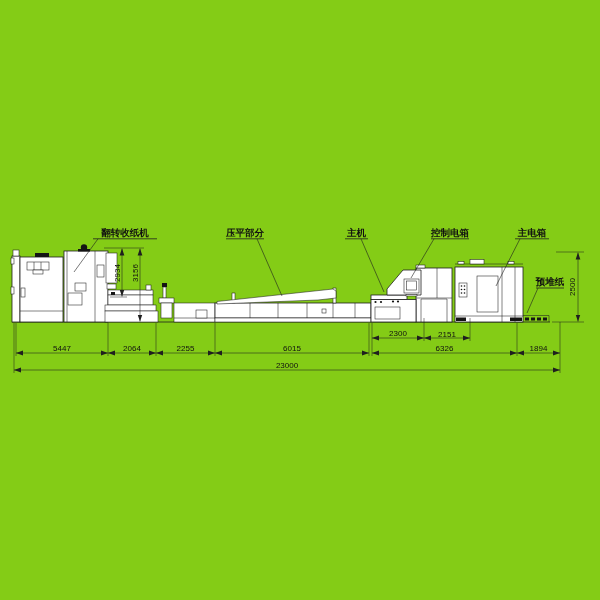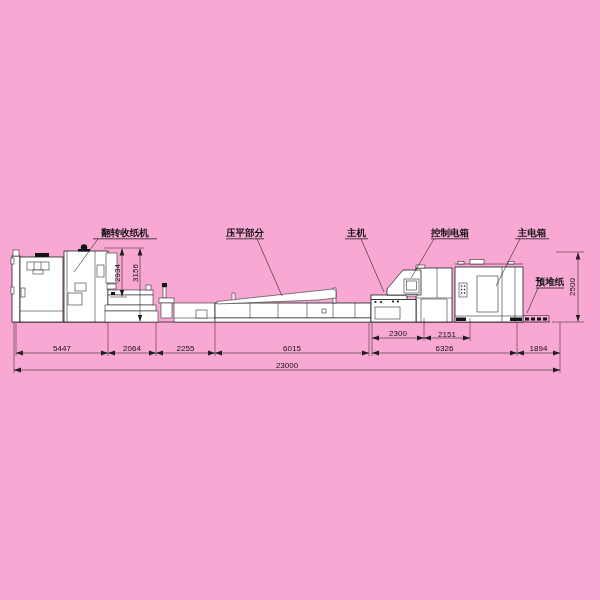--- a/index.html
+++ b/index.html
@@ -1,16 +1,16 @@
 <!DOCTYPE html>
 <html><head>
 <meta charset="utf-8">
 <style>
   html,body{margin:0;padding:0;background:#fff;}
-  #stage{position:relative;width:600px;height:600px;background:#f9a8d4;font-family:"Liberation Sans",sans-serif;}
+  #stage{position:relative;width:600px;height:600px;background:#84cc16;font-family:"Liberation Sans",sans-serif;}
   svg{display:block}
   .s  {stroke:#1f1f1f;fill:none;stroke-width:.8;}
   .s2 {stroke:#1f1f1f;fill:none;stroke-width:.55;}
   .w  {stroke:#1f1f1f;fill:#fff;stroke-width:.8;}
   .w2 {stroke:#1f1f1f;fill:#fff;stroke-width:.55;}
   .blk{fill:#141414;stroke:none;}
   .xl {stroke:#1f1f1f;stroke-width:.5;fill:none;}
   .dl {stroke:#1f1f1f;stroke-width:.55;fill:none;marker-start:url(#ar);marker-end:url(#ar);}
   .ldr{stroke:#1f1f1f;stroke-width:.6;fill:none;}
   .ul {stroke:#1f1f1f;stroke-width:.8;fill:none;}

